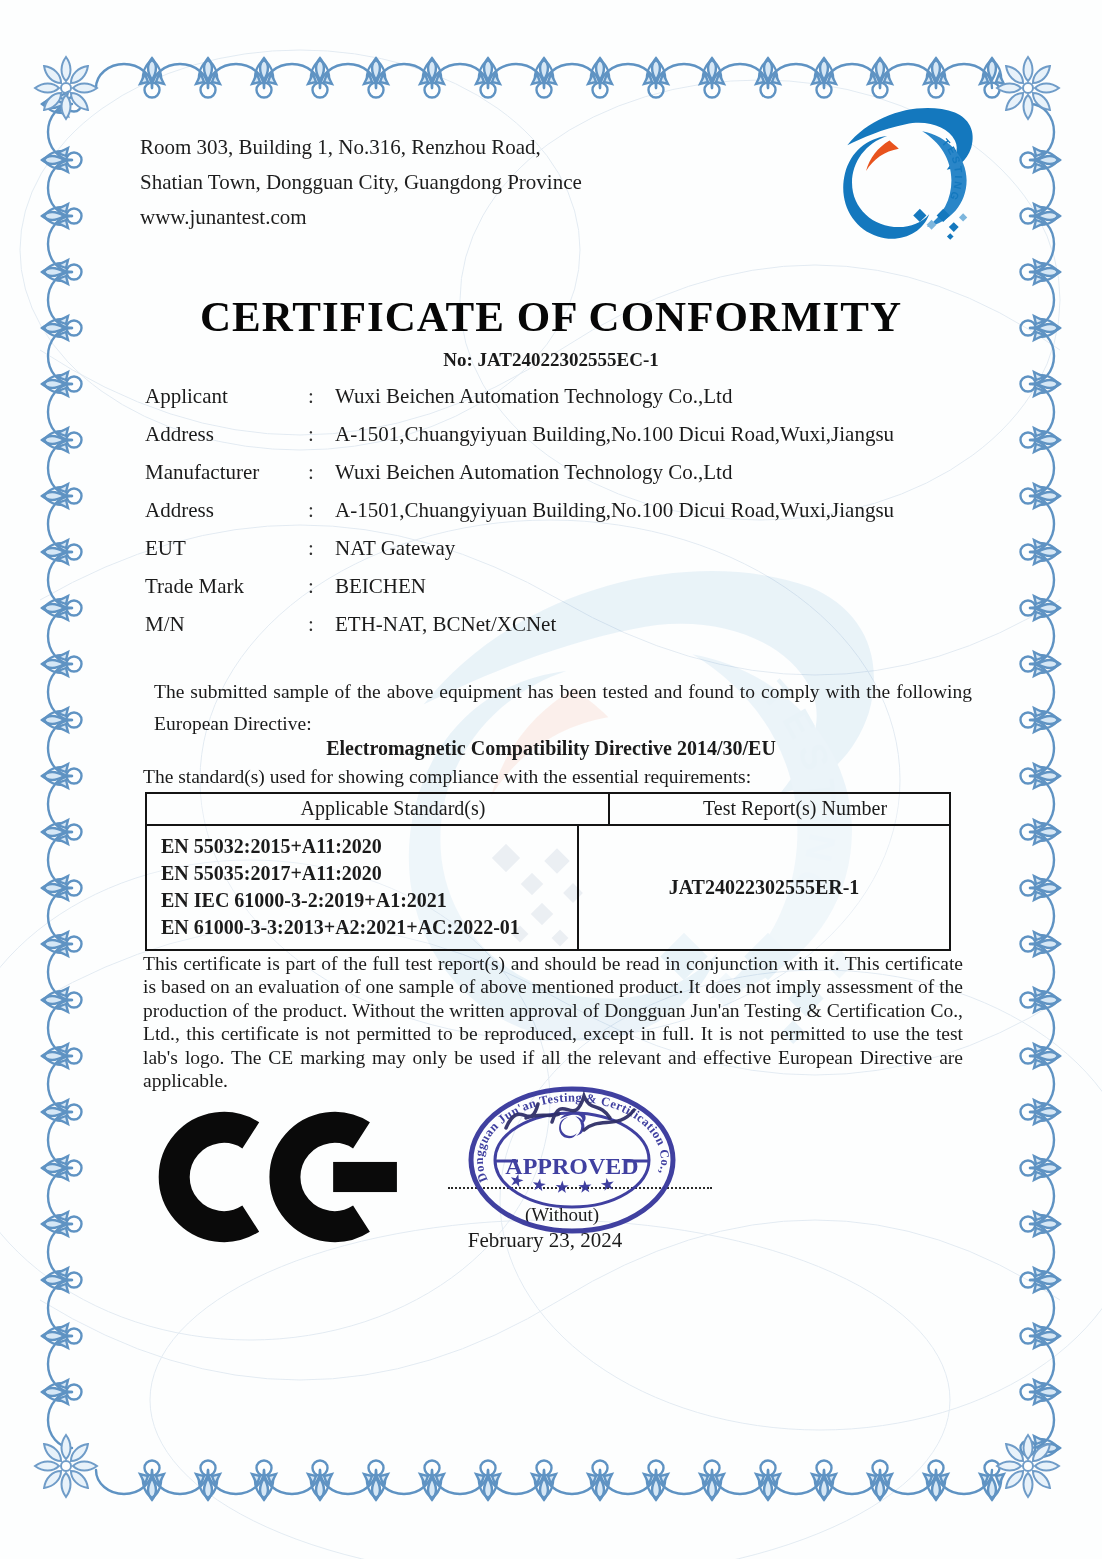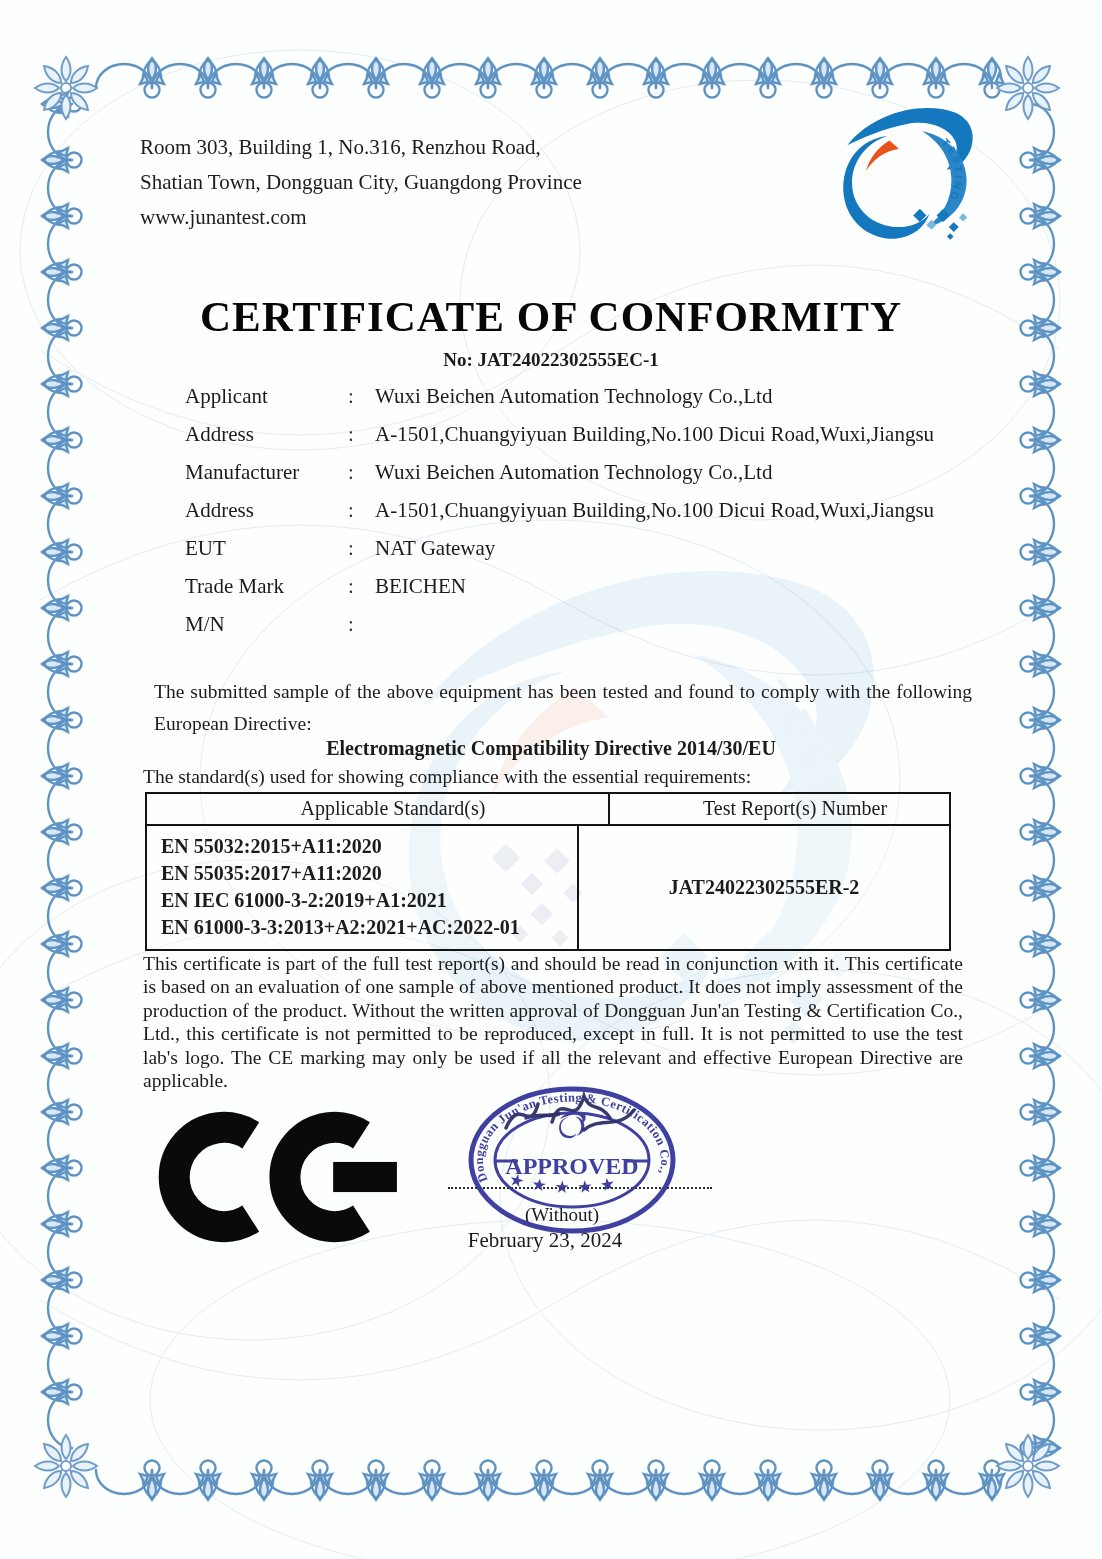--- a/index.html
+++ b/index.html
@@ -13,21 +13,21 @@
   .layer { position:absolute; z-index:2; }
 
   .address { left:140px; top:130px; font-size:21px; line-height:35px; color:#1d1d1d; }
   .logo-box { left:838px; top:100px; width:152px; height:142px; }
 
   .title { left:0; top:292px; width:100%; text-align:center; font-size:43px; font-weight:bold; letter-spacing:1px; color:#070707; }
   .cert-no { left:0; top:349px; width:100%; text-align:center; font-size:19px; font-weight:bold; }
 
   .fields { left:145px; top:384px; width:815px; }
   .field-row { display:flex; height:38px; font-size:21px; }
-  .f-label { width:163px;margin-left:40px; }
+  .f-label { width:163px; }
   .f-colon { width:27px; color:#333; }
   .f-value { flex:1; }
 
   .intro { left:154px; top:676px; width:818px; font-size:19.5px; line-height:32px; text-align:justify; }
   .directive { left:0; top:737px; width:100%; text-align:center; font-size:20px; font-weight:bold; }
   .standards-intro { left:143px; top:766px; width:820px; font-size:19.5px; }
 
   .tbl { left:145px; top:792px; width:806px; border:2px solid #141414; background:rgba(255,255,255,0.25); }
   .tbl-head { display:flex; border-bottom:2px solid #141414; }
   .th { text-align:center; font-size:20px; padding:3px 0 4px;margin-left:31px; }
@@ -258,40 +258,41 @@
       <span class="f-value">NAT Gateway</span>
     </div>
     <div class="field-row">
       <span class="f-label">Trade Mark</span>
       <span class="f-colon">:</span>
       <span class="f-value">BEICHEN</span>
     </div>
     <div class="field-row">
       <span class="f-label">M/N</span>
       <span class="f-colon">:</span>
+      <span class="f-value">ETH-NAT, BCNet/XCNet</span>
     </div>
   </div>
 
   <div class="layer intro">The submitted sample of the above equipment has been tested and found to comply with the following European Directive:</div>
   <div class="layer directive">Electromagnetic Compatibility Directive 2014/30/EU</div>
   <div class="layer standards-intro">The standard(s) used for showing compliance with the essential requirements:</div>
 
   <div class="layer tbl">
     <div class="tbl-head">
       <div class="th th1">Applicable Standard(s)</div>
       <div class="th th2">Test Report(s) Number</div>
     </div>
     <div class="tbl-body">
       <div class="tb1">
         <div>EN 55032:2015+A11:2020</div>
         <div>EN 55035:2017+A11:2020</div>
         <div>EN IEC 61000-3-2:2019+A1:2021</div>
         <div>EN 61000-3-3:2013+A2:2021+AC:2022-01</div>
       </div>
-      <div class="tb2">JAT24022302555ER-2</div>
+      <div class="tb2">JAT24022302555ER-1</div>
     </div>
   </div>
 
   <div class="layer disclaimer">This certificate is part of the full test report(s) and should be read in conjunction with it. This certificate is based on an evaluation of one sample of above mentioned product. It does not imply assessment of the production of the product. Without the written approval of Dongguan Jun'an Testing &amp; Certification Co., Ltd., this certificate is not permitted to be reproduced, except in full. It is not permitted to use the test lab's logo. The CE marking may only be used if all the relevant and effective European Directive are applicable.</div>
 
   <svg class="layer ce-box" viewBox="0 0 280 160" role="img" aria-label="CE">
     <g fill="none" stroke="#0a0a0a" stroke-width="35">
       <path d="M107,33 A56,56 0 1 0 107,127"></path>
       <path d="M232,33 A56,56 0 1 0 232,127"></path>
     </g>

